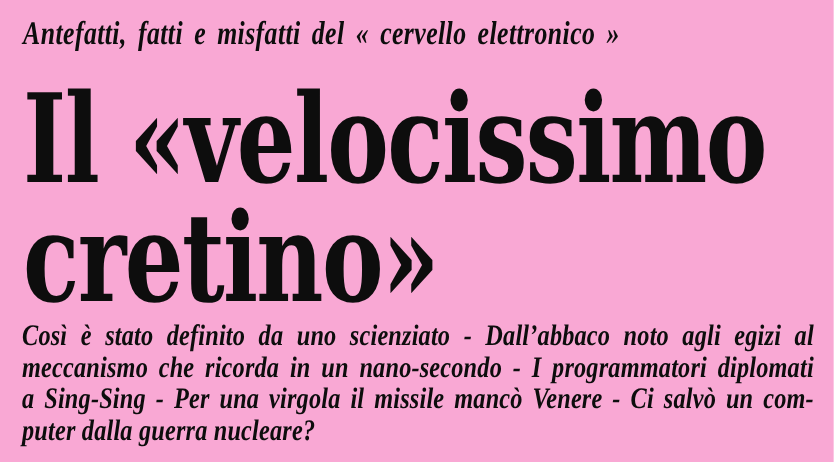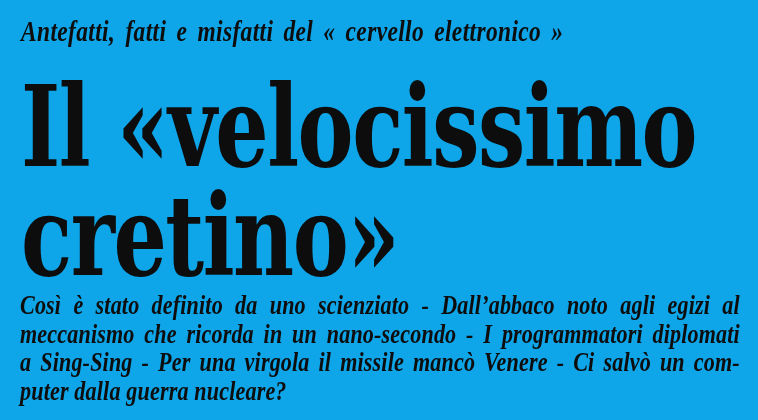--- a/index.html
+++ b/index.html
@@ -4,21 +4,21 @@
 <style>
   html, body {
     margin: 0;
     padding: 0;
     background: #ffffff;
   }
   .clipping {
     position: relative;
     width: 758px;
     height: 420px;
-    background: #0ea5e9;
+    background: #f9a8d4;
     overflow: hidden;
     font-family: "Liberation Serif", serif;
     color: #0d0d0d;
   }
   
   .kicker {
     position: absolute;
     left: 21px;
     top: 15px;
     font-family: "Liberation Serif", serif;

